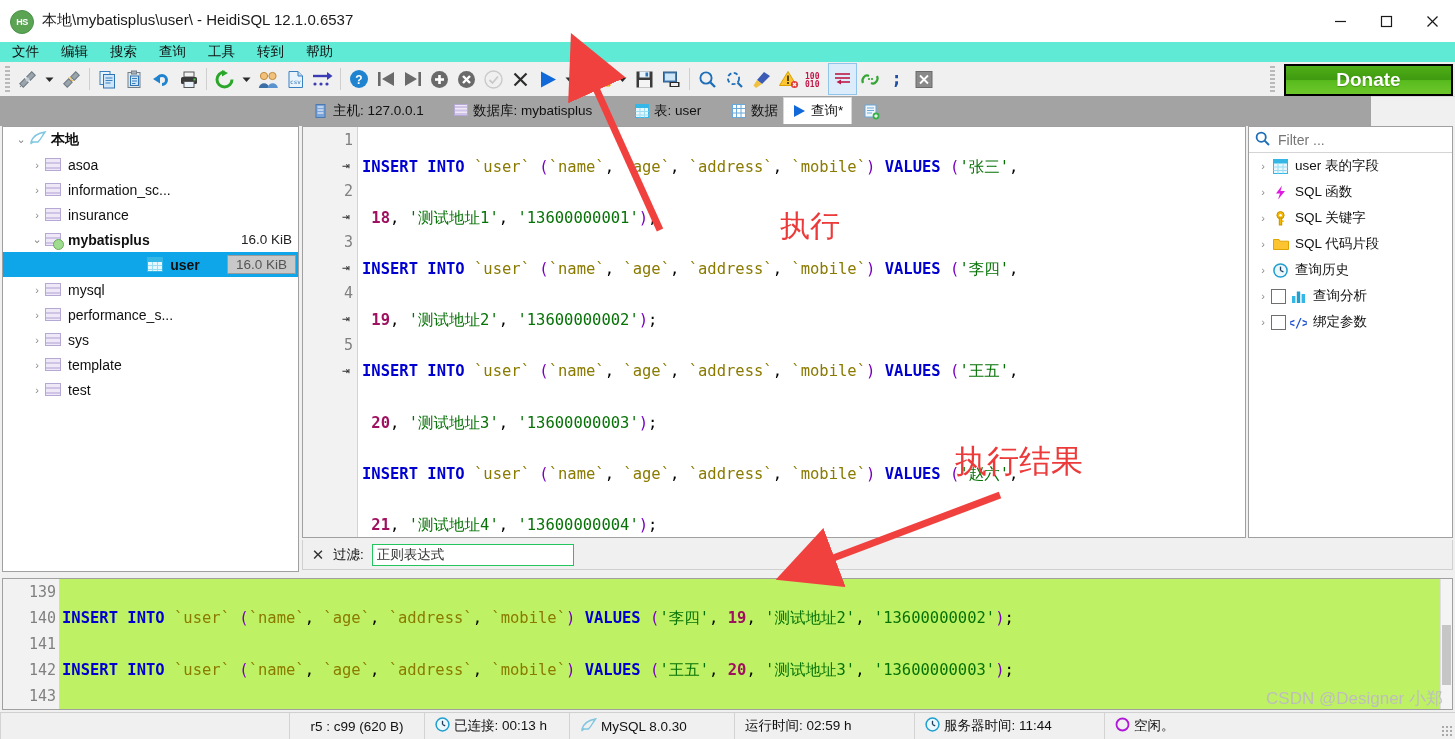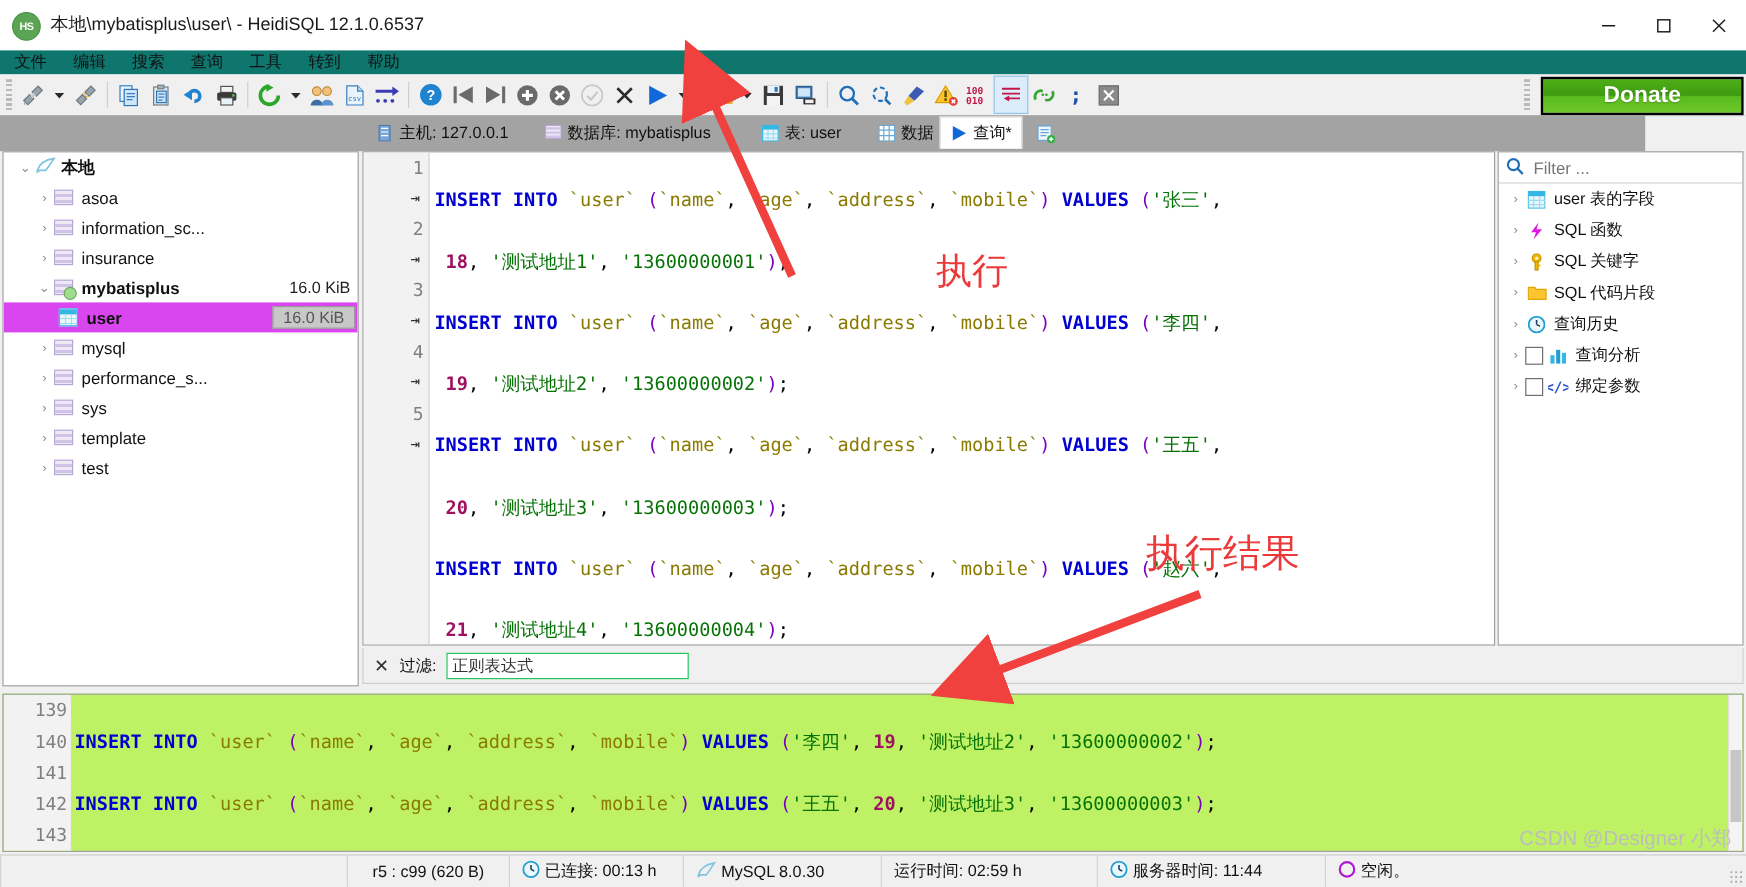--- a/index.html
+++ b/index.html
@@ -17,21 +17,21 @@
   .title-ico{position:absolute;left:10px;top:10px;width:22px;height:22px;border-radius:50%;
              background:#5aa454;border:1px solid #4c924a;color:#fff;font-size:9px;font-weight:bold;
              display:flex;align-items:center;justify-content:center;letter-spacing:-0.5px;}
   .title-text{position:absolute;left:42px;top:11px;font-size:15px;color:#1a1a1a;white-space:nowrap;}
   .wbtns{position:absolute;right:0;top:0;height:42px;display:flex;}
   .wbtn{width:46px;height:42px;display:flex;align-items:center;justify-content:center;
         font-size:15px;color:#1a1a1a;cursor:default;}
   .wbtn svg{display:block;}
 
   
-  .menubar{position:absolute;left:0;top:42px;width:1455px;height:20px;background:#0f766e;
+  .menubar{position:absolute;left:0;top:42px;width:1455px;height:20px;background:#5eead4;
            display:flex;align-items:center;padding-left:12px;box-sizing:border-box;}
   .menu-item{font-size:13.5px;color:#111;margin-right:22px;white-space:nowrap;cursor:default;}
 
   
   .toolbar{position:absolute;left:0;top:62px;width:1455px;height:34px;background:#f0f0f0;
            border-bottom:1px solid #dcdcdc;}
   .grip{position:absolute;top:4px;width:5px;height:26px;
         background-image:repeating-linear-gradient(to bottom,#b9b9b9 0 2px,transparent 2px 4px);}
   .tb-icons{position:absolute;left:14px;top:0;height:34px;display:flex;align-items:center;}
   .tbi{width:27px;height:30px;display:flex;align-items:center;justify-content:center;cursor:default;}
@@ -58,21 +58,21 @@
   .lftab{position:absolute;top:1px;height:26px;display:flex;align-items:center;gap:4px;
          padding:0 6px;box-sizing:border-box;font-size:13px;color:#111;white-space:nowrap;
          background:#fff;border:1px solid #dcdcdc;border-bottom:none;cursor:default;}
   .star{position:absolute;left:268px;top:5px;font-size:18px;color:#f5c518;line-height:1;cursor:default;}
 
   
   .tree-panel{position:absolute;left:2px;top:126px;width:295px;height:444px;background:#fff;
               border:1px solid #a0a0a0;overflow:hidden;}
   .tree-row{position:relative;height:25px;display:flex;align-items:center;font-size:14px;color:#111;
             white-space:nowrap;cursor:default;}
-  .tree-row.sel{background:#d946ef;}
+  .tree-row.sel{background:#0ea5e9;justify-content:center;}
   .chev{width:16px;flex:none;text-align:center;color:#8a8a8a;font-size:11px;}
   .dbico{display:inline-block;width:16px;height:13px;flex:none;margin-right:7px;
          background:linear-gradient(to bottom,#efe9f7 0 3px,#cfc3e6 3px 5px,#efe9f7 5px 8px,#cfc3e6 8px 10px,#efe9f7 10px 13px);
          border:1px solid #b6a8d4;box-sizing:border-box;}
   .tblico{display:inline-block;width:16px;height:15px;flex:none;margin-right:7px;position:relative;
           background:#e8f7fd;border:1px solid #35b7e6;box-sizing:border-box;}
   .tblico:before{content:"";position:absolute;left:0;top:0;right:0;height:4px;background:#35b7e6;}
   .tblico:after{content:"";position:absolute;left:0;top:4px;right:0;bottom:0;
           background-image:linear-gradient(to right,transparent 4px,#9adcf2 4px 5px,transparent 5px 9px,#9adcf2 9px 10px,transparent 10px),
                            linear-gradient(to bottom,transparent 3px,#9adcf2 3px 4px,transparent 4px 7px,#9adcf2 7px 8px,transparent 8px);}

